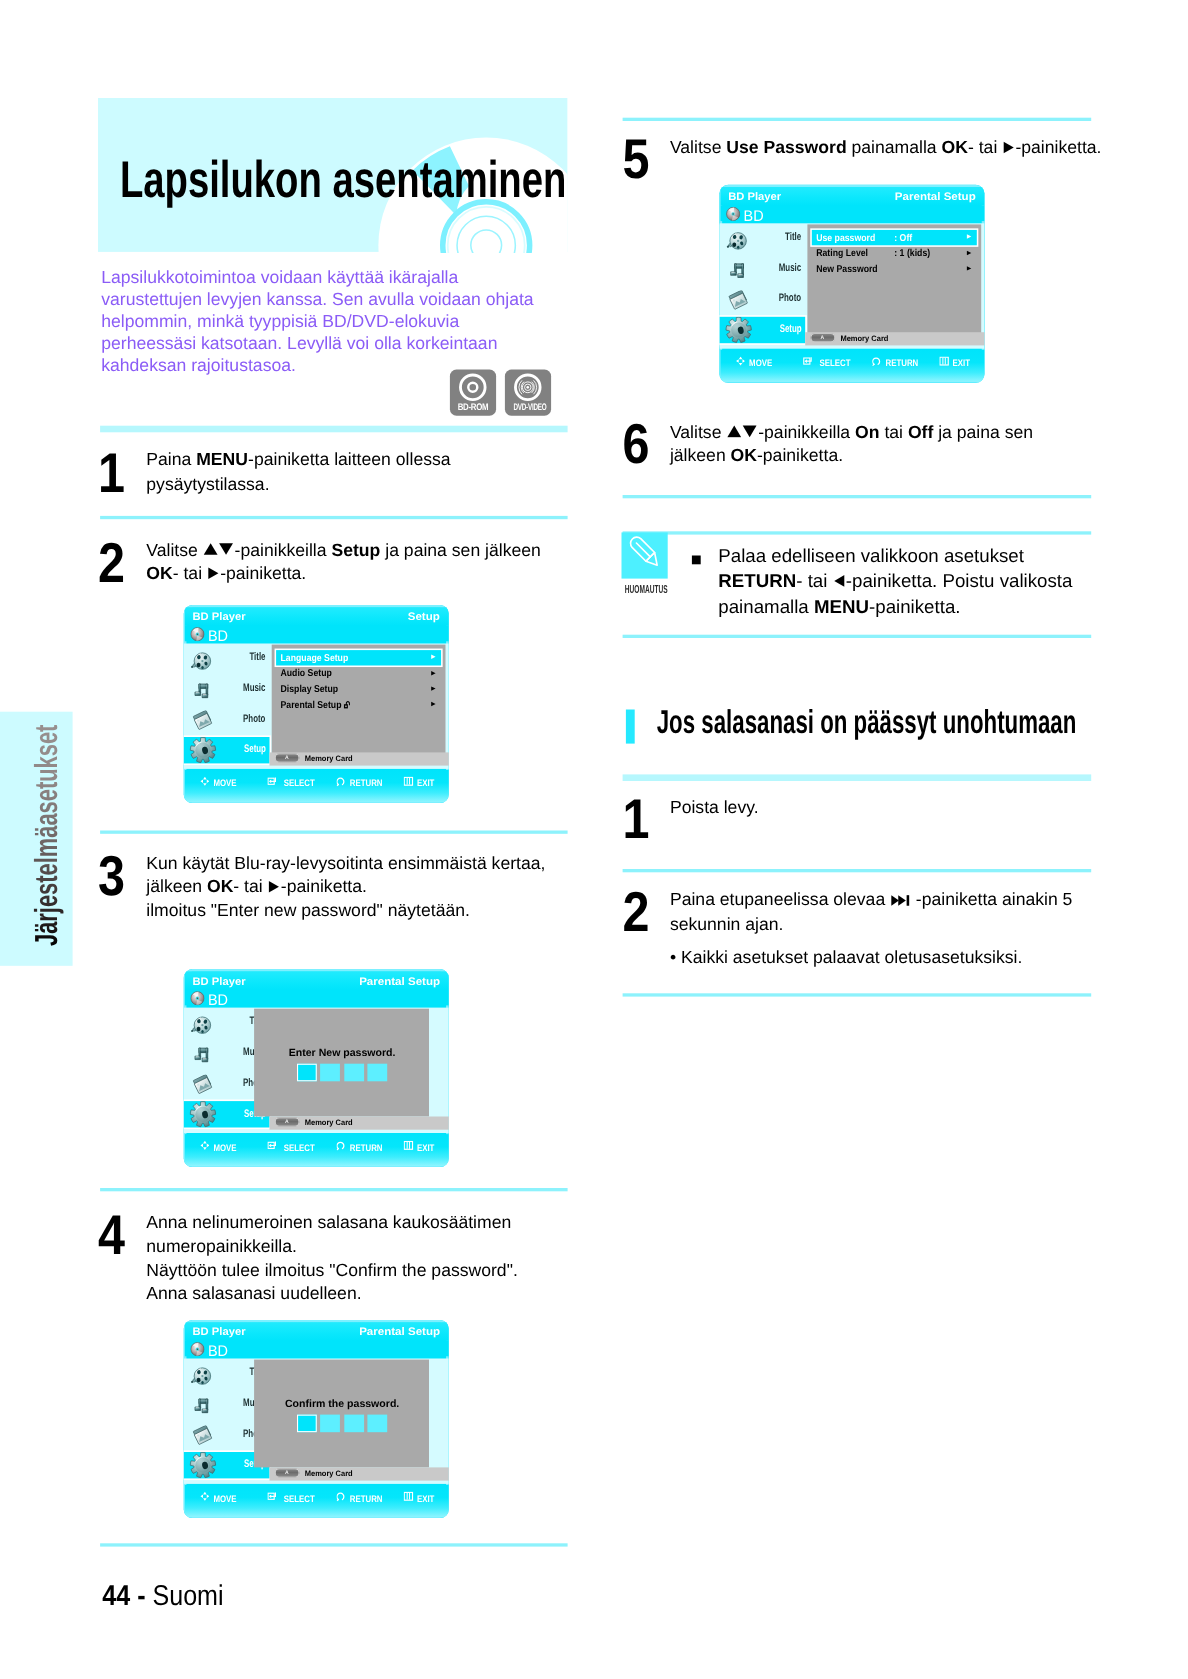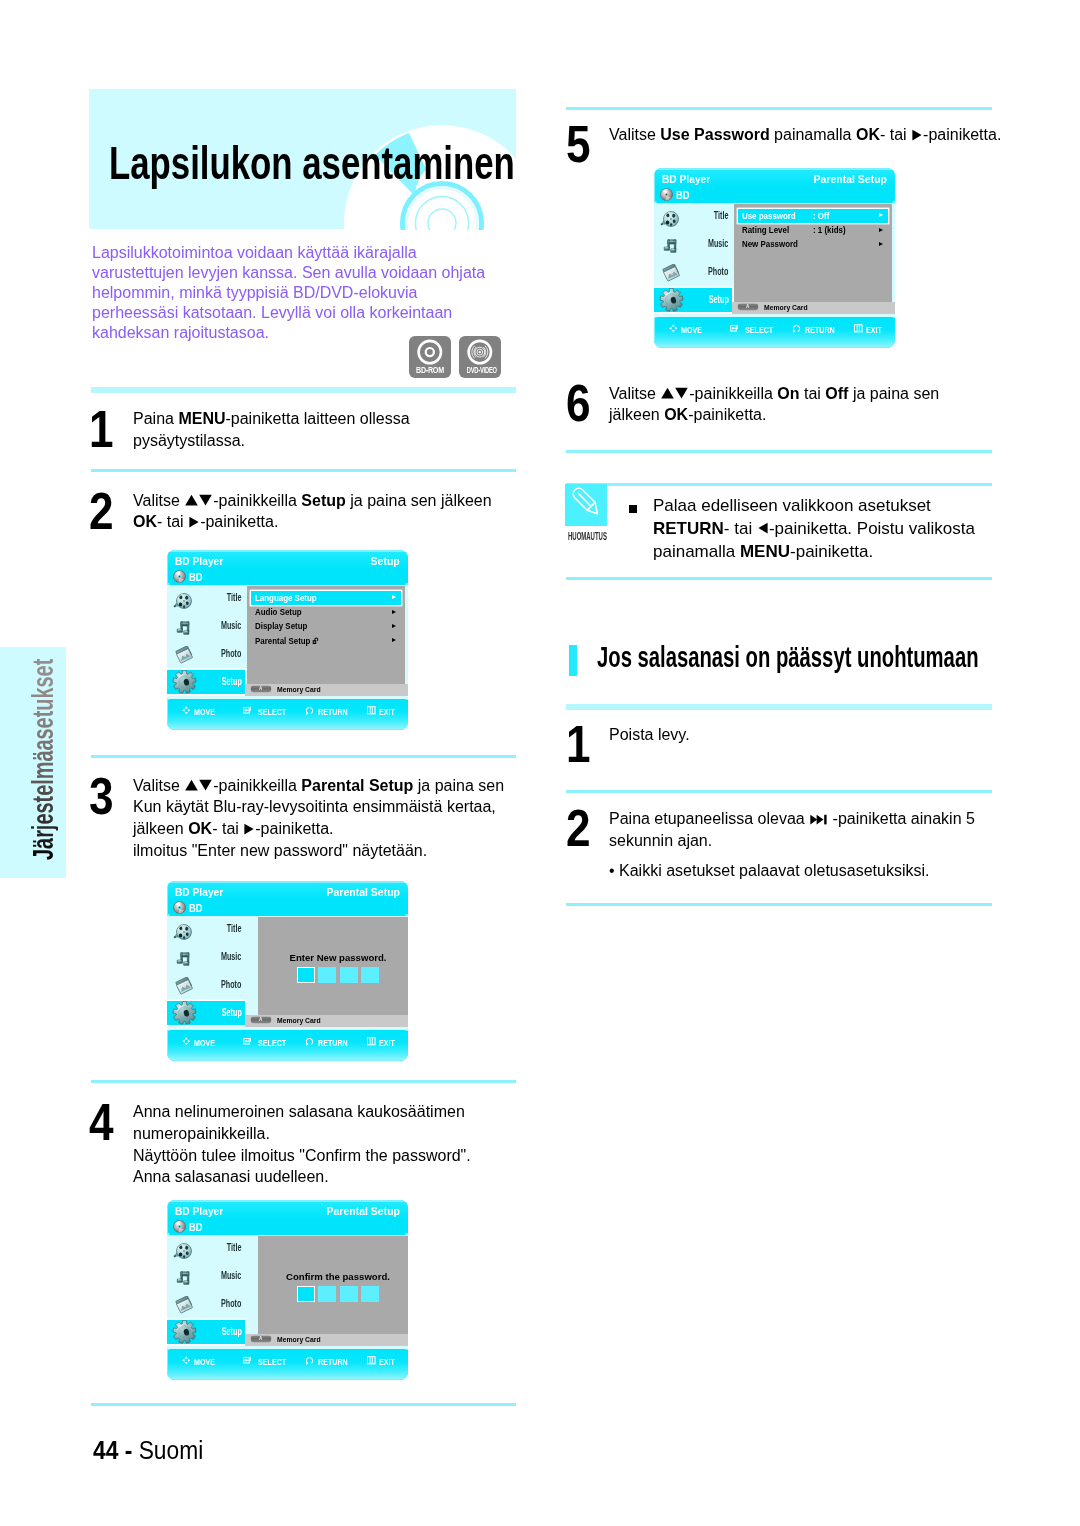--- a/index.html
+++ b/index.html
@@ -84,21 +84,21 @@
       background:#00e4fb;overflow:hidden;
       box-shadow:inset 0 0 0 2.5px #7df0ff;
       font-family:"Liberation Sans",sans-serif;}
   .tv .hdr{position:absolute;left:0.5px;top:1.5px;width:240px;height:17px;
       background:linear-gradient(to bottom,#22eafd 0%,#16e9fd 30%,#0ae7fc 62%,#00e4fb 100%);}
   .tv .hdr .hl{position:absolute;left:7px;top:5.6px;color:#fff;font-weight:bold;
       font-size:10px;line-height:10px;transform:scaleX(1.02);transform-origin:0 0;}
   .tv .hdr .hr{position:absolute;right:7.5px;top:5.6px;color:#fff;font-weight:bold;
       font-size:10px;line-height:10px;transform:scaleX(1.05);transform-origin:100% 0;}
   .tv .src{position:absolute;left:0.5px;top:18.6px;width:240px;height:14.8px;background:#00e4fb;}
-  .tv .src .sl{position:absolute;left:21.8px;top:4.1px;color:#fff;font-weight:bold;font-size:10px;
+  .tv .src .sl{position:absolute;left:21.8px;top:4.1px;color:#fff;font-weight:normal;font-size:14px;
       line-height:10px;transform:scaleX(0.94);transform-origin:0 0;}
   .tv .src svg{position:absolute;left:5.4px;top:1.2px;}
   .tv .content{position:absolute;left:0.4px;top:35.3px;width:240.2px;height:113.7px;background:#d5fbff;}
   .tv .side{position:absolute;left:0.4px;top:35.8px;width:77.2px;height:111.7px;background:#d5fbff;}
   .tv .srow{position:absolute;left:0;width:77.2px;}
   .tv .srow .lbl{position:absolute;right:3.3px;color:#1d2f31;font-weight:bold;
       font-size:10px;line-height:10px;white-space:nowrap;
       transform:scaleX(0.72);transform-origin:100% 0;}
   .tv .srow.sel{background:#00e4fb;box-shadow:0 0 0 1.5px #fff;}
   .tv .srow.sel .lbl{color:#fff;}
@@ -115,21 +115,21 @@
   .tv .prow.sel .pl,.tv .prow.sel .pv{color:#fff;}
   .tv .prow.sel .par{border-left-color:#fff;}
   .tv .memrow{position:absolute;left:78.4px;top:133.8px;width:167px;height:12px;background:#c9c9c9;}
   .tv .memrow .pill{position:absolute;left:4.3px;top:1.4px;width:22px;height:7.4px;border-radius:3.7px;
       background:linear-gradient(to bottom,#8e8e8e 0%,#6b6b6b 45%,#8f8f8f 100%);
       box-shadow:inset 0 0 0 0.6px #e6e6e6;}
   .tv .memrow .pill i{position:absolute;left:0;right:0;top:1.1px;text-align:center;font-style:normal;
       color:#f2f2f2;font-size:4.6px;line-height:5px;font-weight:bold;}
   .tv .memrow .mc{position:absolute;left:31.2px;top:2.6px;color:#000;font-weight:bold;font-size:7.2px;
       line-height:7.2px;white-space:nowrap;transform:scaleX(0.95);transform-origin:0 0;}
-  .tv .dlg{position:absolute;left:91px;top:35.8px;width:158.5px;height:98px;background:#a9a9a9;}
+  .tv .dlg{position:absolute;left:64px;top:35.8px;width:158.5px;height:98px;background:#a9a9a9;}
   .tv .dlg .dt{position:absolute;left:1.5px;right:0;top:36.5px;text-align:center;color:#000;
       font-weight:bold;font-size:9.6px;line-height:9.6px;white-space:nowrap;}
   .tv .dlg .boxes{position:absolute;left:1.5px;right:0;top:50.5px;display:flex;justify-content:center;gap:3.5px;}
   .tv .dlg .pb{width:17.9px;height:15.3px;background:#5defff;box-sizing:border-box;}
   .tv .dlg .pb.first{background:#00e4fb;border:1.5px solid #fff;}
   .tv .foot{position:absolute;left:0.5px;top:149.5px;width:240px;height:29.8px;
       background:linear-gradient(to bottom,#00e4fb 0%,#05e6fb 40%,#3eedfd 72%,#8ef5ff 100%);}
   .tv .fa{position:absolute;top:8.4px;color:#fff;font-weight:bold;font-size:8.5px;line-height:8.5px;
       white-space:nowrap;transform:scaleX(0.84);transform-origin:0 0;}
   .tv .fi{position:absolute;top:6.8px;line-height:0;font-size:0;}
@@ -212,24 +212,20 @@
               <path d="M20.5 11.4 L26.8 0.8 L14.2 0.8 Z"></path>
             </svg></span>-painikkeilla <b>Setup</b> ja paina sen jälkeen</span>
         <span class="ln"><b>OK</b>- tai <span class="gly"><svg width="10" height="12" viewBox="0 0 10 12" fill="currentColor">
               <path d="M9.6 6.1 L0.4 0.8 L0.4 11.4 Z"></path>
             </svg></span>-painiketta.</span>
       </div>
   </div>
   <div class="step" style="left:91px;top:771.5px;width:425px;">
     <div class="num">3</div>
     <div class="body" style="left:42px;top:3px;width:383px;">
-        <span class="ln">Valitse <span class="gly"><svg width="27" height="12" viewBox="0 0 27 12" fill="currentColor">
-              <path d="M6.5 0.8 L12.8 11.4 L0.2 11.4 Z"></path>
-              <path d="M20.5 11.4 L26.8 0.8 L14.2 0.8 Z"></path>
-            </svg></span>-painikkeilla <b>Parental Setup</b> ja paina sen</span>
         <span class="ln">Kun käytät Blu-ray-levysoitinta ensimmäistä kertaa,</span>
         <span class="ln">jälkeen <b>OK</b>- tai <span class="gly"><svg width="10" height="12" viewBox="0 0 10 12" fill="currentColor">
               <path d="M9.6 6.1 L0.4 0.8 L0.4 11.4 Z"></path>
             </svg></span>-painiketta.</span>
         <span class="ln">ilmoitus "Enter new password" näytetään.</span>
       </div>
   </div>
   <div class="step" style="left:91px;top:1098px;width:425px;">
     <div class="num">4</div>
     <div class="body" style="left:42px;top:3px;width:383px;">

